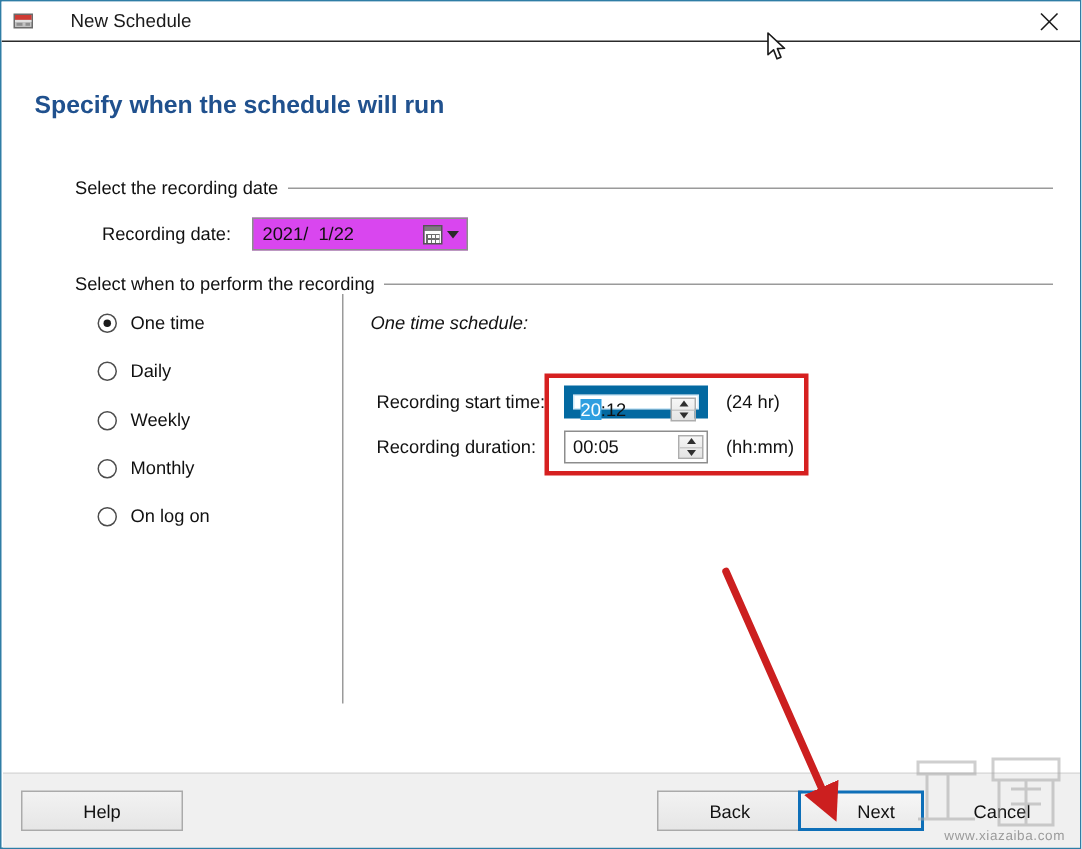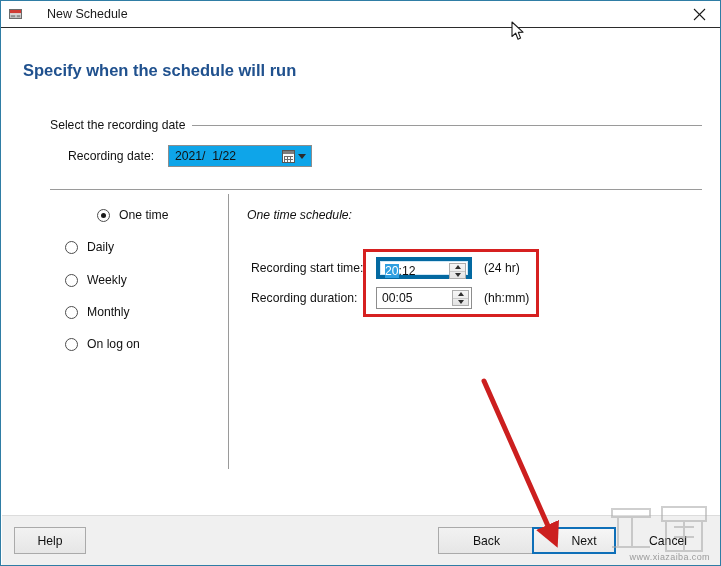--- a/index.html
+++ b/index.html
@@ -99,21 +99,21 @@
     color: #111111;
     white-space: nowrap;
   }
 
   
   .date-field {
     position: absolute;
     left: 166px; top: 117px;
     width: 144px; height: 22px;
     border: 1px solid #8d8d8d;
-    background: #0ea5e9;
+    background: #d946ef;
     box-sizing: border-box;
   }
   .date-value {
     position: absolute;
     left: 6px; top: 3px;
     font-size: 12.2px;
     color: #111111;
     white-space: pre;
   }
   .date-drop {
@@ -191,21 +191,21 @@
 
   
   .spin {
     position: absolute;
     width: 96px; height: 22px;
     background: #ffffff;
     border: 1px solid #8d8d8d;
     box-sizing: border-box;
   }
   .spin.focused {
-    border: 4px solid #0369a1;
+    border: 6px solid #0369a1;
     box-shadow: inset 0 0 0 1px #cfe8f7;
   }
   .spin-text {
     position: absolute;
     left: 5px; top: 3px;
     font-size: 12.2px;
     color: #111111;
     white-space: pre;
   }
   .sel {
@@ -362,24 +362,25 @@
     <div class="field-label" style="left:66px; top:121px;text-align:right;">Recording date:</div>
 
     <div class="date-field">
       <span class="date-value">2021/  1/22</span>
       <span class="date-drop">
         <span class="cal-icon"></span>
         <span class="caret-down"></span>
       </span>
     </div>
 
+    <div class="group-label" style="left:48px; top:154px;">Select when to perform the recording</div>
     <div class="group-line" style="left:48px; top:161px; width:652px;"></div>
     <div class="vdivider" style="left:226px; top:166px; height:275px;"></div>
 
-    <div class="radio-row" style="left:63px; top:180px;margin-left:32px;">
+    <div class="radio-row" style="left:63px; top:180px;">
       <span class="radio checked"></span>
       <span class="radio-label">One time</span>
     </div>
     <div class="radio-row" style="left:63px; top:212px;">
       <span class="radio"></span>
       <span class="radio-label">Daily</span>
     </div>
     <div class="radio-row" style="left:63px; top:245px;">
       <span class="radio"></span>
       <span class="radio-label">Weekly</span>
@@ -421,21 +422,21 @@
           </span>
       </span>
     </div>
     <div class="unit-label" style="left:482px; top:263px;">(hh:mm)</div>
 
     <div class="annot-rect"></div>
 
   </div>
 
   <div class="footer">
-    <div class="btn" style="left:12px; top:11px; width:72px;">Help</div>
+    <div class="btn" style="left:12px; top:11px; width:108px;">Help</div>
     <div class="btn" style="left:436px; top:11px; width:97px;">Back</div>
     <div class="btn focus" style="left:530px; top:11px; width:84px;">Next</div>
     <div class="btn" style="left:624px; top:11px; width:84px; border:none; background:transparent;">Cancel</div>
   </div>
 
   <div class="watermark">
     <svg width="110" height="58" viewBox="0 0 110 58">
       <g fill="none" stroke="#a8a8a8" stroke-width="2">
         <path d="M6 8 H44 V16 H6 Z"></path>
         <path d="M12 16 V46"></path>

